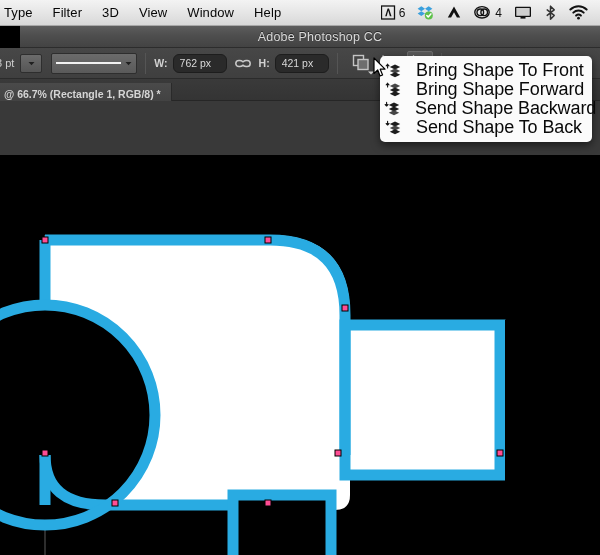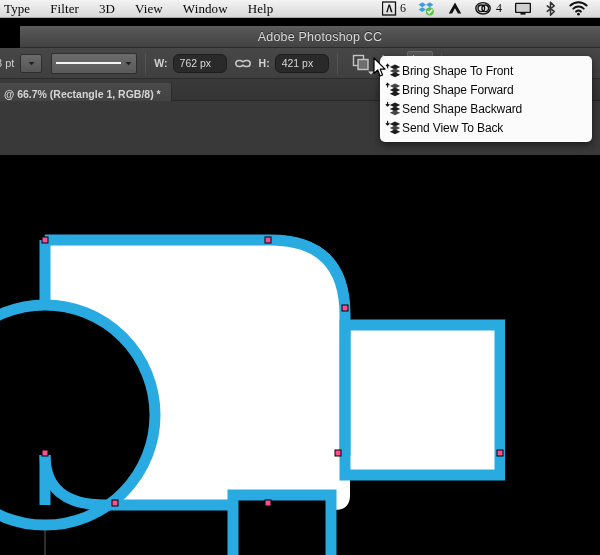--- a/index.html
+++ b/index.html
@@ -6,24 +6,24 @@
   html, body {
     width:600px; height:555px; overflow:hidden;
     background:#000;
     font-family:"Liberation Sans", sans-serif;
     -webkit-font-smoothing:antialiased;
   }
   #app { position:relative; width:600px; height:555px; }
 
   
   .menubar {
-    position:absolute; left:0; top:0; width:600px; height:18px;
+    position:absolute; left:0; top:0; width:600px; height:26px;
     background:linear-gradient(to bottom, #f3f3f3 0%, #e6e6e6 50%, #d8d8d8 100%);
     border-bottom:1px solid #a8a8a8;
-    display:flex; align-items:center;font-family:Liberation Serif, serif;
+    display:flex; align-items:center;
   }
   .menubar-items { display:flex; align-items:center; height:100%; margin-left:-6px; }
   .menu-item {
     font-size:13px; color:#060606; padding:0 10px; line-height:24px;
     white-space:nowrap; letter-spacing:0.1px;
   }
   .menubar-status { margin-left:auto; display:flex; align-items:center; height:100%; padding-right:6px; }
   .status-item { display:flex; align-items:center; padding:0 6px; height:100%; }
   .status-num { font-size:12px; color:#111; margin-left:3px; }
 
@@ -114,21 +114,21 @@
     background:#fbfbfb;
     border-radius:5px;
     box-shadow:0 3px 9px rgba(0,0,0,.55);
     padding:5px 0 5px 0;
     z-index:40;
   }
   .ctx-item {
     display:flex; align-items:center; height:19px; padding-left:4px;
   }
   .ctx-item-label {
-    font-size:12px; color:#090909; margin-left:1px; white-space:nowrap;
+    font-size:18px; color:#090909; margin-left:15px; white-space:nowrap;
     letter-spacing:-0.1px;
   }
   .ctx-ico { width:17px; display:flex; align-items:center; justify-content:center; }
 
   
   .cursor { position:absolute; left:373px; top:57px; z-index:60; }
 </style>
 </head>
 <body>
 
@@ -368,21 +368,21 @@
 
     <div class="ctx-item">
       <span class="ctx-ico">
         <svg width="16" height="15" viewBox="0 0 16 15">
           <path d="M2.6 1.4 L2.6 5 M2.6 5 L1.2 3.5 M2.6 5 L4 3.5" fill="none" stroke="#111" stroke-width="1.1" stroke-linecap="round"></path>
           <path d="M10 1.6 L15.2 4.1 L10 6.6 L4.8 4.1 Z" fill="#1c1c1c"></path>
           <path d="M10 5.4 L15.2 7.9 L10 10.4 L4.8 7.9 Z" fill="#454545"></path>
           <path d="M10 9.2 L15.2 11.7 L10 14.2 L4.8 11.7 Z" fill="#1c1c1c"></path>
         </svg>
       </span>
-      <span class="ctx-item-label">Send View To Back</span>
+      <span class="ctx-item-label">Send Shape To Back</span>
     </div>
   </div>
 
   <div class="cursor">
     <svg width="14" height="21" viewBox="0 0 14 21">
       <path d="M1 1 L1 16.5 L4.7 13 L7.1 19 L9.6 18 L7.2 12.2 L12 12.2 Z" fill="#ffffff" stroke="#000000" stroke-width="1.2" stroke-linejoin="round"></path>
     </svg>
   </div>
 
 </div>

